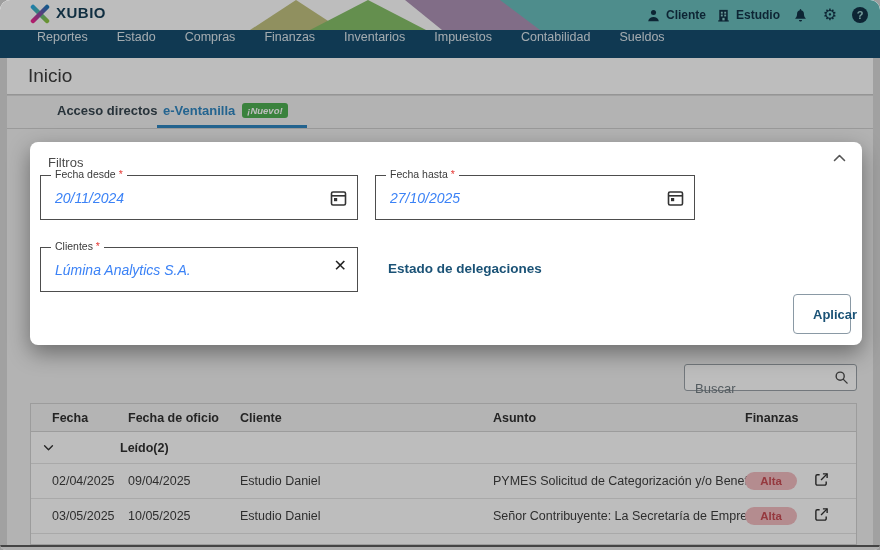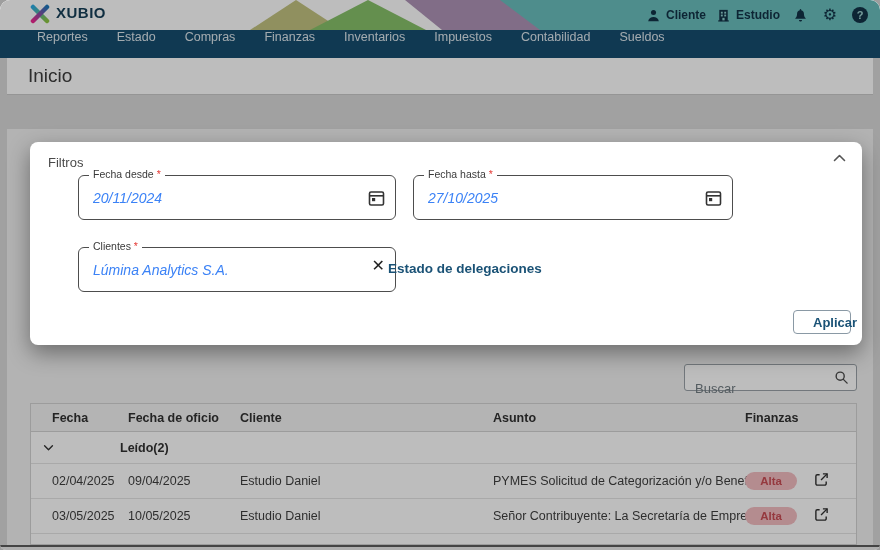--- a/index.html
+++ b/index.html
@@ -55,32 +55,32 @@
   .group-chevron{position:absolute;left:12px;top:50%;transform:translateY(-50%);cursor:pointer;}
   .group-label{left:32px;font-weight:700;color:#2e2e2e;margin-left:48px;}
   .alta-badge{display:inline-block;width:52px;text-align:center;padding:3px 0;border-radius:10px;
               background:var(--alta-bg);color:var(--alta-text);font-size:11.5px;font-weight:600;}
   
   .overlay{position:absolute;inset:0;background:rgba(10,10,10,0.27);z-index:5;}
   .filters-panel{position:absolute;left:30px;top:142px;width:832px;height:203px;background:#fff;
                  border-radius:8px;box-shadow:0 8px 22px rgba(0,0,0,0.4);z-index:10;}
   .filters-title{position:absolute;left:18px;top:13px;font-size:13px;color:#4a4a4a;}
   .collapse-btn{position:absolute;right:16px;top:12px;cursor:pointer;}
-  .field{position:absolute;height:45px;border:1px solid #4d4d4d;border-radius:6px;background:#fff;box-sizing:border-box;margin-left:38px;}
+  .field{position:absolute;height:45px;border:1px solid #4d4d4d;border-radius:0;background:#fff;box-sizing:border-box;}
   .f-desde{left:10px;top:33px;width:318px;}
   .f-hasta{left:345px;top:33px;width:320px;}
   .f-clientes{left:10px;top:105px;width:318px;}
   .field-label{position:absolute;left:10px;top:-8px;background:#fff;padding:0 4px;font-size:10.5px;color:#3a3a3a;}
   .req{color:var(--required-red);}
   .field input{position:absolute;left:12px;top:2px;width:70%;height:38px;border:none;outline:none;
                font-size:14px;color:#3b82f6;background:transparent;font-family:"Liberation Sans",sans-serif;font-style:italic;}
   .field-icon{position:absolute;right:10px;top:13px;cursor:pointer;}
   .clear-btn{position:absolute;right:10px;top:10px;font-size:16px;color:#222;cursor:pointer;line-height:1;}
   .estado-link{position:absolute;left:358px;top:119px;font-size:13.5px;font-weight:700;color:var(--link-navy);cursor:pointer;}
-  .apply-btn{position:absolute;right:11px;bottom:11px;width:58px;height:24px;background:#fff;
+  .apply-btn{position:absolute;right:11px;bottom:11px;width:58px;height:40px;background:#fff;
              border:1px solid #8a99a5;border-radius:4px;color:var(--link-navy);font-size:13px;font-weight:600;
              font-family:"Liberation Sans",sans-serif;cursor:pointer;padding-left:19px;}
   .bottom-edge{position:absolute;left:0;bottom:3px;width:100%;height:2px;background:#5a5a5a;z-index:2;}
   .bottom-light{position:absolute;left:0;bottom:0;width:100%;height:3px;background:#ececec;z-index:2;}
 </style>
 </head>
 <body>
 
 <div class="window">
 
@@ -151,20 +151,28 @@
     <span class="nav-item">Inventarios</span>
     <span class="nav-item">Impuestos</span>
     <span class="nav-item">Contabilidad</span>
     <span class="nav-item">Sueldos</span>
   </div>
 
   <div class="band-title">
     <span class="page-title">Inicio</span>
   </div>
 
+  <div class="band-tabs">
+    <span class="tab tab-inactive">Acceso directos</span>
+    <span class="tab tab-active">
+      <span>e-Ventanilla</span>
+      <span class="nuevo-badge">¡Nuevo!</span>
+    </span>
+    <span class="tab-underline"></span>
+  </div>
 
   <div class="band-content"></div>
 
   <div class="search-box">
     <input type="text" placeholder="Buscar" style="">
     <svg class="search-icon" width="15" height="15" viewBox="0 0 16 16">
       <circle cx="6.6" cy="6.6" r="4.3" fill="none" stroke="#4a4a4a" stroke-width="1.5"></circle>
       <line x1="10" y1="10" x2="14" y2="14" stroke="#4a4a4a" stroke-width="1.5" stroke-linecap="round"></line>
     </svg>
   </div>

